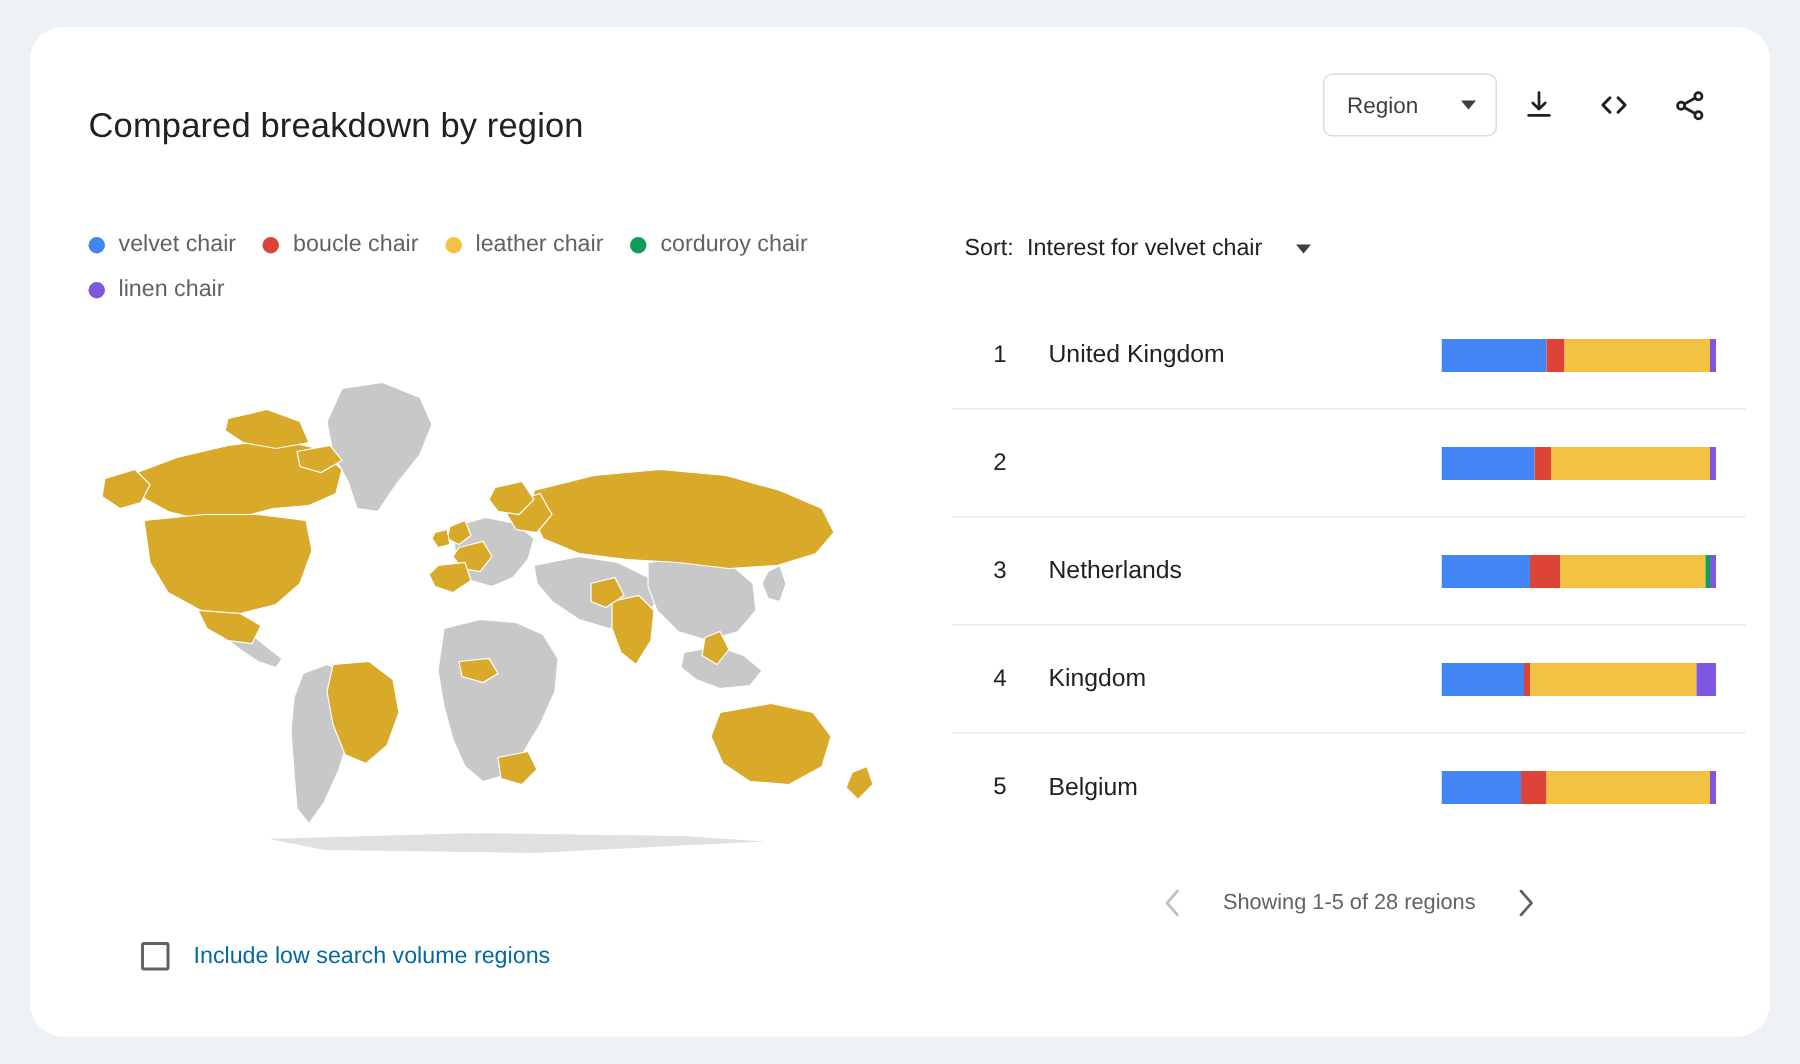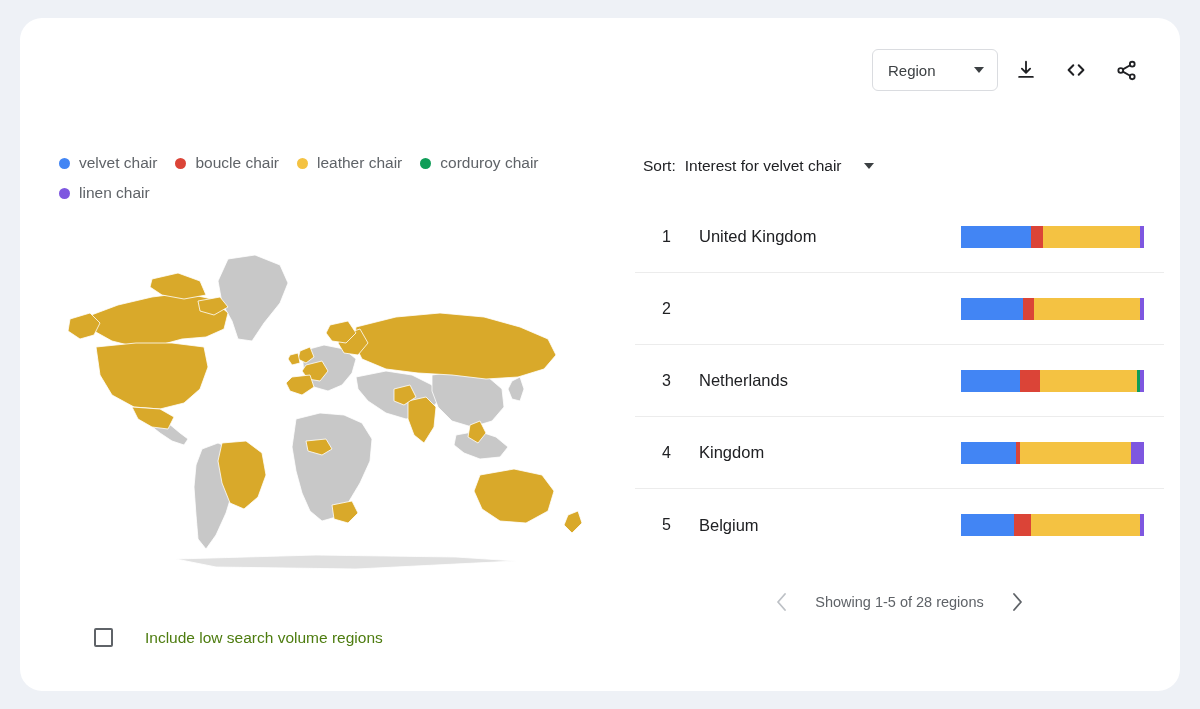--- a/index.html
+++ b/index.html
@@ -29,21 +29,21 @@
     position: absolute; left: 39px; top: 52px;
     font-size: 23px; color: #202124; font-weight: 400;
     letter-spacing: .1px; white-space: nowrap;
   }
   .header-tools {
     position: absolute; right: 32px; top: 30px;
     display: flex; align-items: center; gap: 0px;
   }
   .region-select {
     display: flex; align-items: center; justify-content: space-between;
-    width: 126px; height: 42px; padding: 0 13px 0 15px;
+    width: 116px; height: 42px; padding: 0 13px 0 15px;
     border: 1px solid #dadce0; border-radius: 6px;
     background: #fff; cursor: pointer;
   }
   .region-select .rs-label { font-size: 15px; color: #3c4043; }
   .caret {
     width: 0; height: 0;
     border-left: 5px solid transparent;
     border-right: 5px solid transparent;
     border-top: 6px solid #3c4043;
   }
@@ -90,21 +90,21 @@
 
   .lowvol {
     position: absolute; left: 74px; top: 610px;
     display: flex; align-items: center; cursor: pointer;
   }
   .checkbox {
     width: 19px; height: 19px;
     border: 2px solid #5f6368; border-radius: 2px;
     background: #fff; flex: none;
   }
-  .lowvol-label { margin-left: 32px; font-size: 15.5px; color: #4d7c0f; }
+  .lowvol-label { margin-left: 16px; font-size: 15.5px; color: #0369a1; }
 
   
   .panel { position: absolute; left: 595px; top: 125px; right: 16px; bottom: 0; }
 
   .sort-row {
     position: absolute; left: 28px; top: 14px;
     display: flex; align-items: center; justify-content: flex-end;
   }
   .sort-key { font-size: 15.5px; color: #202124; margin-right: 9px; }
   .sort-value { font-size: 15.5px; color: #202124; }
@@ -145,20 +145,21 @@
   .pager-text { font-size: 14.5px; color: #5f6368; }
   .chev { cursor: pointer; display: flex; align-items: center; }
 </style>
 </head>
 <body>
 
 <div class="page">
   <div class="card">
 
     <div class="card-header">
+      <div class="card-title">Compared breakdown by region</div>
 
       <div class="header-tools">
         <div class="region-select">
           <span class="rs-label">Region</span>
           <span class="caret"></span>
         </div>
 
         <div class="icon-btn">
           <svg width="22" height="22" viewBox="0 0 24 24">
             <path d="M12 3v10M12 15l-4.5-4.5M12 15l4.5-4.5" stroke="#202124" stroke-width="2" fill="none" stroke-linecap="round" stroke-linejoin="round"></path>

